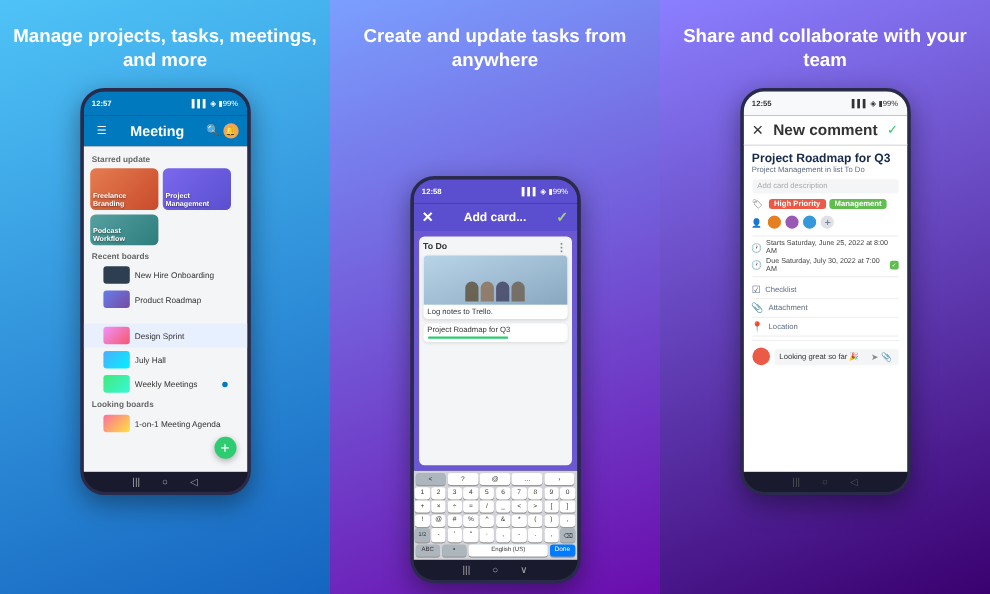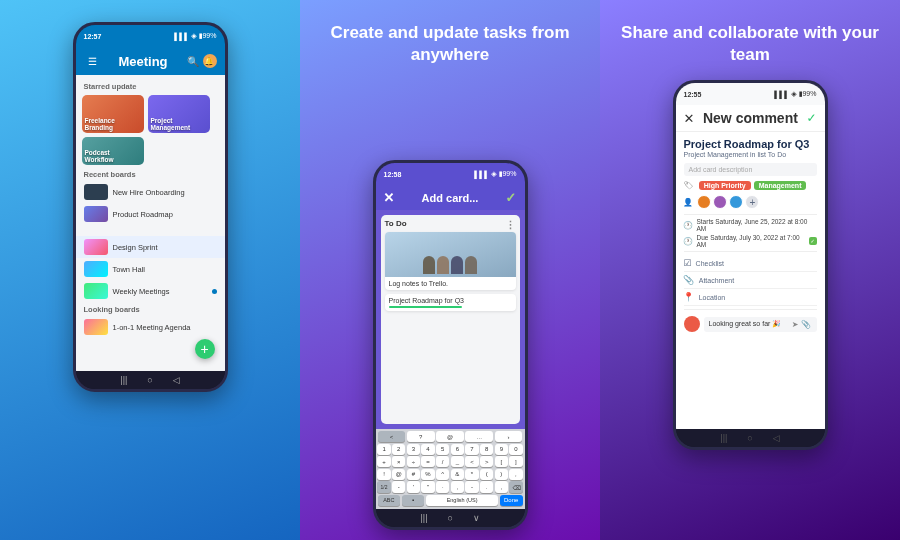--- a/index.html
+++ b/index.html
@@ -146,21 +146,21 @@
       text-shadow: 0 1px 2px rgba(0,0,0,0.5);
     }
     .bg-orange { background: linear-gradient(135deg, #e57c50, #c94b2b); }
     .bg-purple { background: linear-gradient(135deg, #7b68ee, #5a4fcf); }
     .bg-teal { background: linear-gradient(135deg, #56a0a0, #2e7d7d); }
 
     
     .board-list-item {
       display: flex;
       align-items: center;
-      padding: 3px 8px;
+      padding: 3px 18px;
       gap: 5px;
       font-size: 7.5px;
       color: #333;
     }
     .board-list-item.selected {
       background: #e8f0fe;
       margin-top: 11px;
     }
     .board-icon {
       width: 24px;
@@ -482,20 +482,22 @@
     .mp1 { background: #5d4e37; }
     .mp2 { background: #8d6e53; }
     .mp3 { background: #3e3e5e; }
     .mp4 { background: #6e5e4e; }
 
   </style>
 </head>
 <body>
 
 <div class="panel panel-1">
+  <p class="panel-title">Manage projects, tasks,
+meetings, and more</p>
 
   <div class="phone">
 
     <div class="phone-bar">
       <span class="phone-bar-time">12:57</span>
       <div class="phone-bar-icons">
         <span>▌▌▌</span>
         <span>◈</span>
         <span>▮99%</span>
       </div>
@@ -531,21 +533,21 @@
       <div class="board-list-item">
         <div class="board-icon bi-space"></div>
         <span>Product Roadmap</span>
       </div>
       <div class="board-list-item selected">
         <div class="board-icon bi-design"></div>
         <span>Design Sprint</span>
       </div>
       <div class="board-list-item">
         <div class="board-icon bi-town"></div>
-        <span>Town Hall</span>
+        <span>July Hall</span>
       </div>
       <div class="board-list-item">
         <div class="board-icon bi-meeting"></div>
         <span>Weekly Meetings</span>
         <div class="blue-dot"></div>
       </div>
 
       <div class="section-label">Looking boards</div>
       <div class="board-list-item">
         <div class="board-icon bi-1on1"></div>

